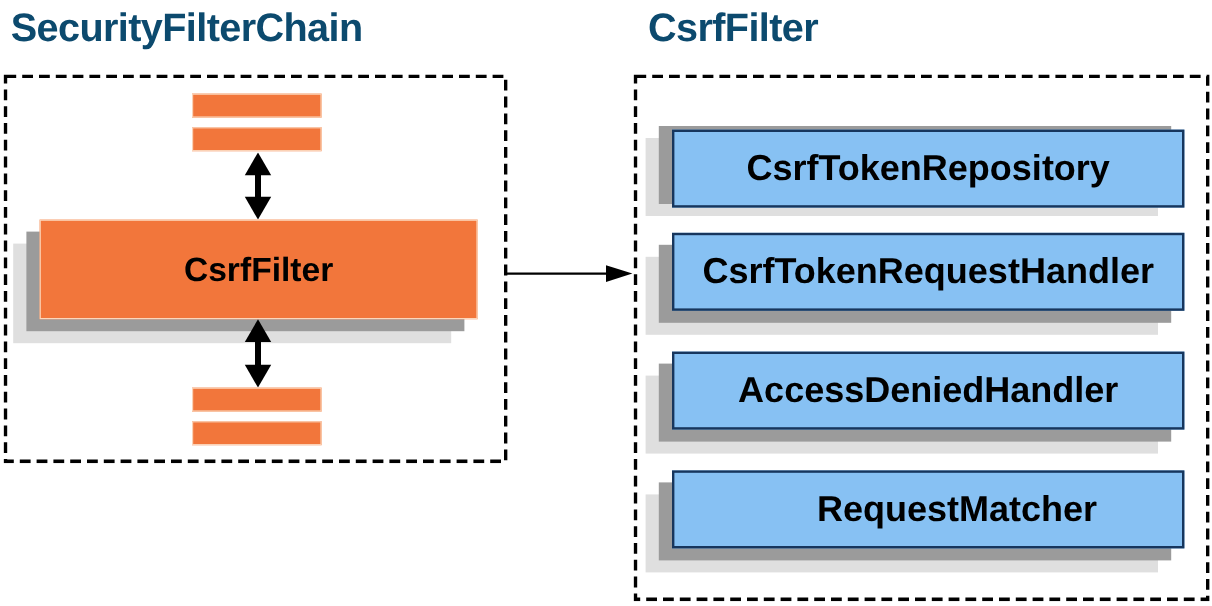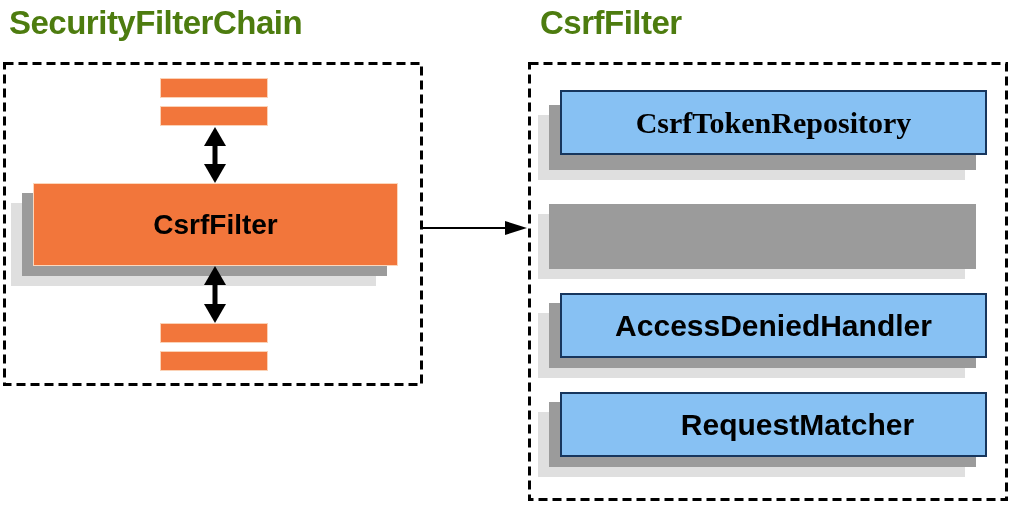--- a/index.html
+++ b/index.html
@@ -15,21 +15,21 @@
     background: #ffffff;
     overflow: hidden;
   }
   .abs { position: absolute; }
 
   .panel-title {
     position: absolute;
     top: 4px;
     font-size: 33px;
     font-weight: bold;
-    color: #4d7c0f;
+    color: #0c4a6e;
     white-space: nowrap;
     letter-spacing: -0.5px;
   }
   #title-left { left: 9px; }
   #title-right { left: 540px; }
 
   
   .chain-bar {
     position: absolute;
     left: 160px;
@@ -83,21 +83,21 @@
     align-items: center;
     justify-content: center;
     font-size: 30px;
     font-weight: bold;
     color: #000000;
     white-space: nowrap;
   }
   .blue-shadow-dark  { left: 549px; width: 427px; height: 65px; }
   .blue-shadow-light { left: 538px; width: 427px; height: 65px; }
 
-  #bb-1 { top: 90px; font-family: Liberation Serif, serif; }  #bb1-sd { top: 105px; } #bb1-sl { top: 115px; }
+  #bb-1 { top: 108px; }  #bb1-sd { top: 105px; } #bb1-sl { top: 115px; }
   #bb-2 { top: 194px; } #bb2-sd { top: 204px; } #bb2-sl { top: 214px; }
   #bb-3 { top: 293px; text-align: right; } #bb3-sd { top: 303px; } #bb3-sl { top: 313px; }
   #bb-4 { top: 392px; padding-left: 48px; } #bb4-sd { top: 402px; } #bb4-sl { top: 412px; }
 </style>
 </head>
 <body>
 
 <div class="canvas">
 
   <div id="title-left" class="panel-title">SecurityFilterChain</div>
@@ -141,20 +141,23 @@
   </svg>
 
   <div id="bb1-sl" class="shadow light blue-shadow-light"></div>
   <div id="bb1-sd" class="shadow blue-shadow-dark"></div>
   <div id="bb-1" class="blue-box">
     <span>CsrfTokenRepository</span>
   </div>
 
   <div id="bb2-sl" class="shadow light blue-shadow-light"></div>
   <div id="bb2-sd" class="shadow blue-shadow-dark"></div>
+  <div id="bb-2" class="blue-box">
+    <span>CsrfTokenRequestHandler</span>
+  </div>
 
   <div id="bb3-sl" class="shadow light blue-shadow-light"></div>
   <div id="bb3-sd" class="shadow blue-shadow-dark"></div>
   <div id="bb-3" class="blue-box">
     <span>AccessDeniedHandler</span>
   </div>
 
   <div id="bb4-sl" class="shadow light blue-shadow-light"></div>
   <div id="bb4-sd" class="shadow blue-shadow-dark"></div>
   <div id="bb-4" class="blue-box">

